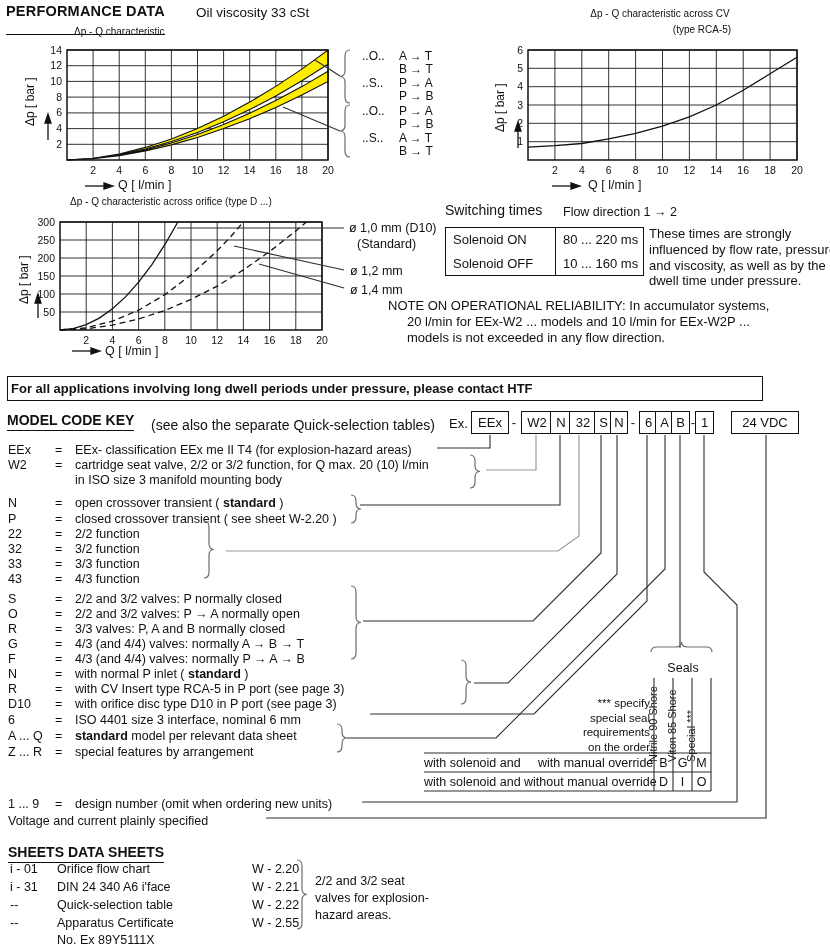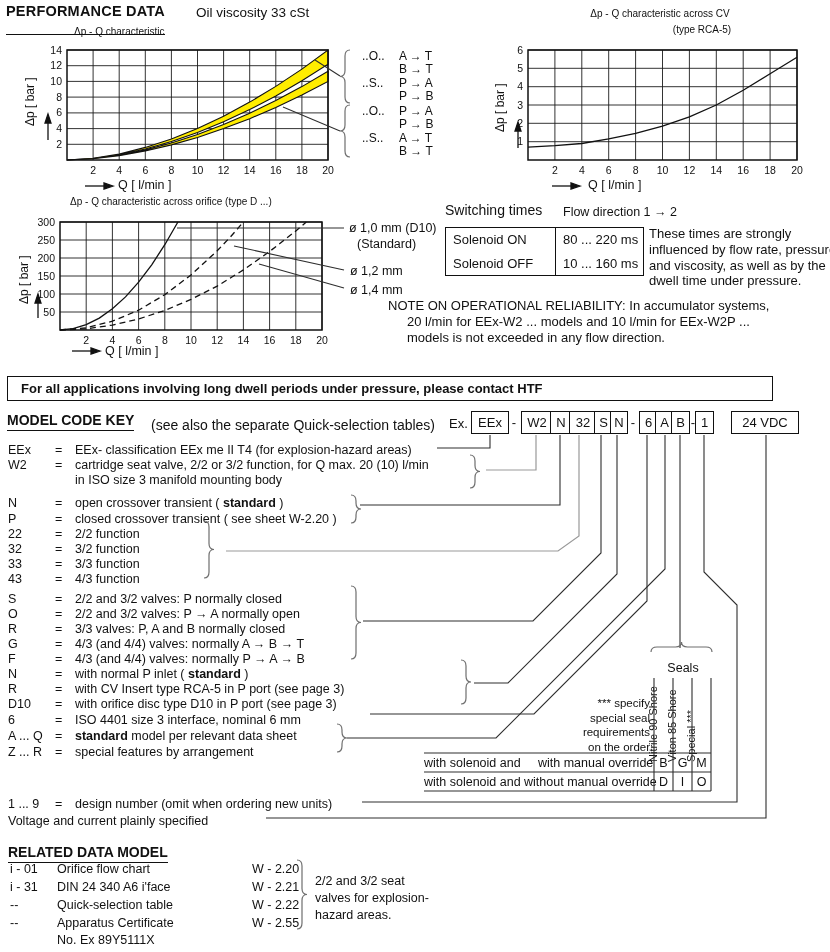--- a/index.html
+++ b/index.html
@@ -13,21 +13,21 @@
   .leg{font-size:12px;line-height:13.3px;white-space:nowrap;}
   .leg .pre{display:inline-block;width:37px;}
   .olab{font-size:12.5px;white-space:nowrap;}
   .swhead{font-size:14px;text-align:right;}
   .swflow{font-size:12.5px;text-align:center;}
   .swtable{border:1.3px solid #111;width:197px;height:47px;display:grid;grid-template-columns:110px 1fr;grid-template-rows:1fr 1fr;align-items:center;font-size:13px;}
   .swtable .c1{padding-left:7px;border-right:1.3px solid #111;height:100%;display:flex;align-items:center;}
   .swtable .c2{padding-left:7px;}
   .swnote{font-size:13px;line-height:15.8px;white-space:nowrap;}
   .note{font-size:13px;line-height:16px;white-space:nowrap;}
-  .banner{border:1.5px solid #111;width:751px;height:23px;display:flex;align-items:center;font-size:13px;font-weight:bold;padding-left:13px;}
+  .banner{border:1.5px solid #111;width:751px;height:23px;display:flex;align-items:center;font-size:13px;font-weight:bold;padding-left:3px;}
   .mckh{font-size:14px;font-weight:bold;border-bottom:1.5px solid #111;padding-bottom:2px;}
   .mckn{font-size:14px;}
   .exl{font-size:13px;}
   .mbox{position:absolute;top:411px;height:21px;border:1.4px solid #111;line-height:21px;text-align:center;font-size:13px;background:#fff;}
   .mdash{position:absolute;top:411px;height:23px;line-height:23px;text-align:center;font-size:13px;}
   .krow{position:absolute;left:8px;font-size:12.5px;line-height:15px;white-space:nowrap;}
   .kcode{display:inline-block;width:47px;vertical-align:top;}
   .keq{display:inline-block;width:20px;vertical-align:top;}
   .kdesc{display:inline-block;vertical-align:top;}
   .sealnote{font-size:11.5px;line-height:14.5px;text-align:right;width:130px;}
@@ -274,21 +274,21 @@
 <div class="vlab lay" style="left:697px;top:750px;">Special  ***</div>
 <div class="srowlab lay" style="left:424px;top:756px;">with solenoid and &nbsp;&nbsp;&nbsp; with manual override</div>
 <div class="srowlab lay" style="left:424px;top:775px;">with solenoid and without manual override</div>
 <div class="slet lay" style="left:654px;top:756px;">B</div>
 <div class="slet lay" style="left:673px;top:756px;">G</div>
 <div class="slet lay" style="left:692px;top:756px;">M</div>
 <div class="slet lay" style="left:654px;top:775px;">D</div>
 <div class="slet lay" style="left:673px;top:775px;">I</div>
 <div class="slet lay" style="left:692px;top:775px;">O</div>
 
-<div class="abs mckh lay" style="left:8px;top:844px;">RELATED DATA MODEL</div>
+<div class="abs mckh lay" style="left:8px;top:844px;">SHEETS DATA SHEETS</div>
 <div class="abs lay" style="left:0;top:0;" id="related">
     <div class="rrow" style="top: 862px;"><span class="rid">i - 01</span><span class="rname">Orifice flow chart</span><span class="rsheet">W - 2.20</span></div>
     <div class="rrow" style="top: 880px;"><span class="rid">i - 31</span><span class="rname">DIN 24 340 A6 i'face</span><span class="rsheet">W - 2.21</span></div>
     <div class="rrow" style="top: 898px;"><span class="rid">--</span><span class="rname">Quick-selection table</span><span class="rsheet">W - 2.22</span></div>
     <div class="rrow" style="top: 916px;"><span class="rid">--</span><span class="rname">Apparatus Certificate</span><span class="rsheet">W - 2.55</span></div>
     <div class="rrow" style="top: 933px;"><span class="rid"></span><span class="rname">No. Ex 89Y5111X</span><span class="rsheet"></span></div>
   </div>
 <div class="abs rnote lay" style="left:315px;top:873px;">
   <div>2/2 and 3/2 seat</div>
   <div>valves for explosion-</div>

